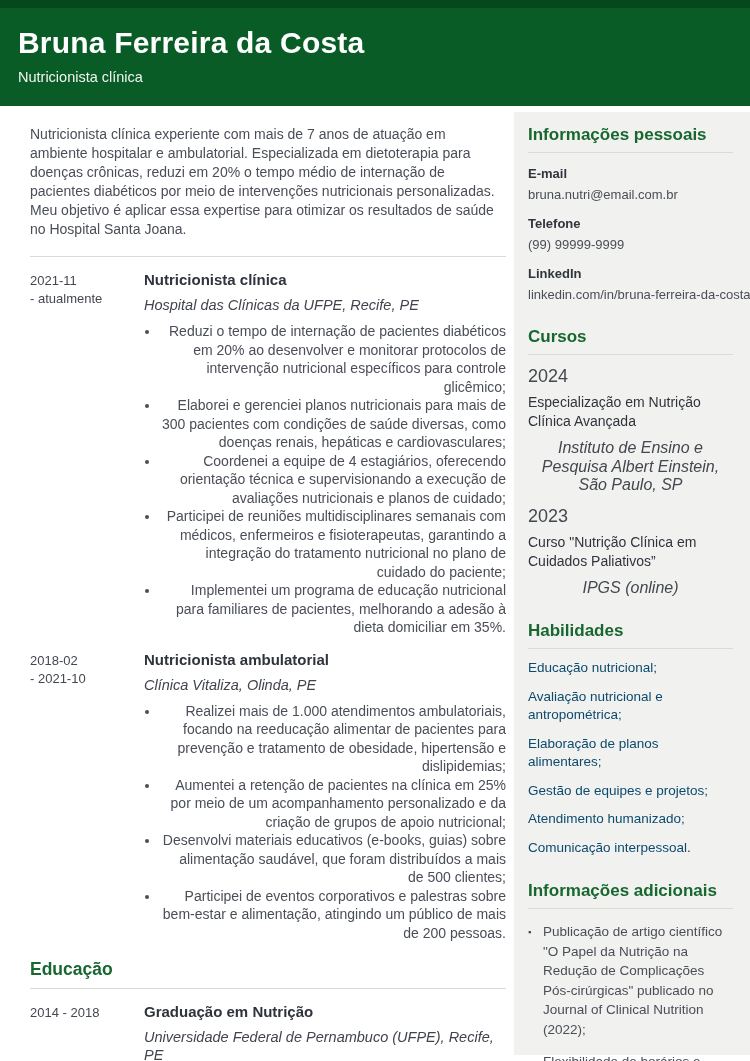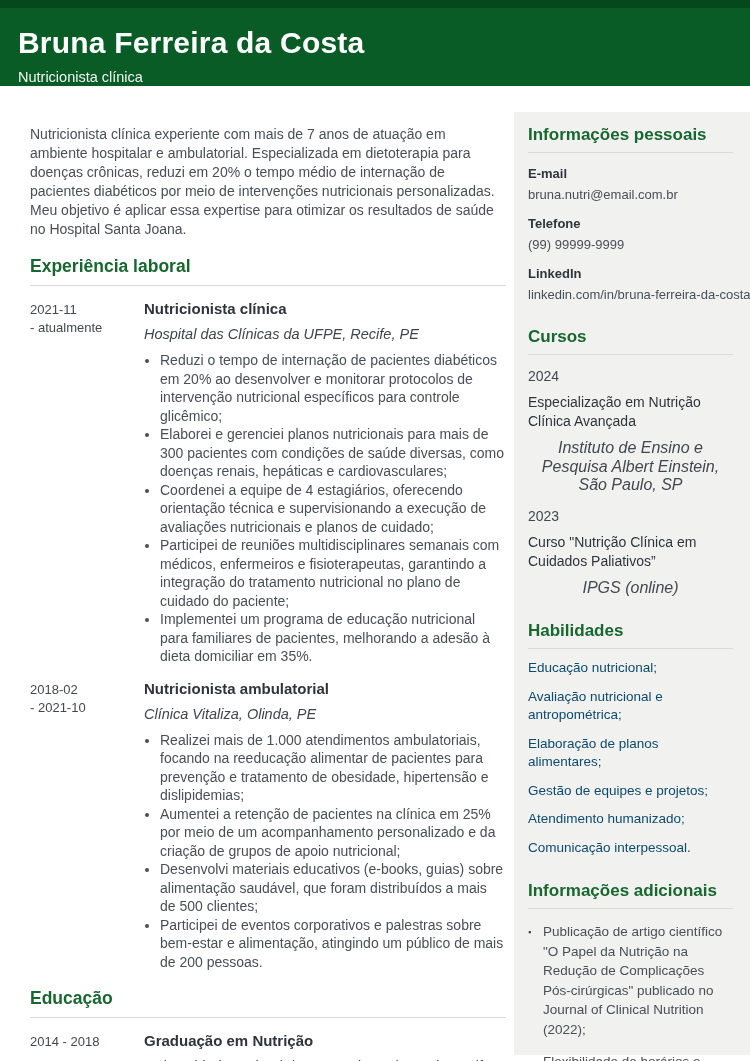--- a/index.html
+++ b/index.html
@@ -4,50 +4,50 @@
 <style>
   html,body{margin:0;padding:0;}
   body{
     width:750px;height:1061px;position:relative;overflow:hidden;
     background:#ffffff;
     font-family:"Liberation Sans", sans-serif;
     -webkit-font-smoothing:antialiased;
   }
   .top-strip{position:absolute;top:0;left:0;width:750px;height:8px;background:#04481c;}
   .header{
-    position:absolute;top:8px;left:0;width:750px;height:78px;
+    position:absolute;top:8px;left:0;width:750px;height:98px;
     background:#0a5c26;box-sizing:border-box;padding:18px 0 0 18px;color:#ffffff;
   }
   .name{margin:0;font-size:30px;font-weight:bold;letter-spacing:.2px;line-height:34px;}
   .subtitle{margin:9px 0 0 0;font-size:14.5px;color:#f0f5f0;font-weight:normal;}
 
   .sidebar-bg{position:absolute;left:514px;top:112px;width:236px;height:943px;background:#f1f1ef;}
 
   
   .main{position:absolute;left:30px;top:125px;width:476px;}
   .summary{margin:0;font-size:14px;line-height:19px;color:#4a4e57;}
   .section{margin-top:17px;}
   .main-h{margin:0 0 8px 0;font-size:17.5px;color:#17672e;font-weight:bold;}
   .rule{border:0;border-top:1px solid #dbdbd9;margin:0;}
   .job,.edu-entry{display:flex;margin-top:13px;gap:29px;}
   .job-dates,.edu-dates{width:85px;flex:none;font-size:13px;color:#43474f;line-height:18px;padding-top:2px;}
   .job-body,.edu-body{flex:1;min-width:0;}
   .job-role,.edu-degree{margin:0;font-size:15px;font-weight:bold;color:#2f333b;line-height:19px;}
   .job-company,.edu-school{margin:7px 0 0 0;font-size:14.5px;font-style:italic;color:#40444c;line-height:18px;}
   .job-bullets{margin:8px 0 0 0;padding:0 0 0 16px;}
-  .job-bullets li{font-size:14px;line-height:18.5px;color:#4a4e57;}
+  .job-bullets li{font-size:14px;line-height:18.5px;color:#4a4e57;text-align:right;}
 
   
   .sidebar{position:absolute;left:528px;top:125px;width:205px;}
   .side-section{margin-top:24px;}
   .side-section:first-child{margin-top:0;}
   .side-h{margin:0 0 7px 0;font-size:17px;color:#17672e;font-weight:bold;line-height:20px;}
   .p-label{margin:12px 0 0 0;font-size:13px;font-weight:bold;color:#30343c;line-height:17px;}
   .p-value{margin:4px 0 0 0;font-size:13px;color:#4a4e57;line-height:17px;white-space:nowrap;}
-  .course-year{margin:13px 0 0 0;font-size:14px;color:#43474f;line-height:17px;}
+  .course-year{margin:13px 0 0 0;font-size:18px;color:#43474f;line-height:17px;}
   .course-name{margin:8px 0 0 0;font-size:14px;font-weight:normal;color:#2f333b;line-height:19px;}
   .course-org{margin:8px 0 0 0;font-size:16px;font-style:italic;color:#43474f;line-height:18.5px;text-align:center;}
   .skill{margin:10px 0 0 0;font-size:13.5px;color:#0c4a6e;line-height:18.5px;}
   .extra-list{margin:8px 0 0 0;padding:0;list-style:none;}
   .extra-list li{
     position:relative;padding-left:15px;margin-top:13px;
     font-size:13.5px;line-height:19.5px;color:#4a4e57;
   }
   .extra-list li::before{
     content:"▪";position:absolute;left:0;top:1px;font-size:9px;line-height:19.5px;color:#3a3e46;
@@ -62,21 +62,20 @@
   <h1 class="name">Bruna Ferreira da Costa</h1>
   <div class="subtitle">Nutricionista clínica</div>
 </div>
 
 <div class="sidebar-bg"></div>
 
 <div class="main">
   <p class="summary">Nutricionista clínica experiente com mais de 7 anos de atuação em ambiente hospitalar e ambulatorial. Especializada em dietoterapia para doenças crônicas, reduzi em 20% o tempo médio de internação de pacientes diabéticos por meio de intervenções nutricionais personalizadas. Meu objetivo é aplicar essa expertise para otimizar os resultados de saúde no Hospital Santa Joana.</p>
 
   <div class="section">
-    <h2 class="main-h">Experiência laboral</h2>
     <hr class="rule">
     <div id="jobs">
         <div class="job">
           <div class="job-dates">
             <div>2021-11</div>
             <div>- atualmente</div>
           </div>
           <div class="job-body">
             <h3 class="job-role">Nutricionista clínica</h3>
             <p class="job-company">Hospital das Clínicas da UFPE, Recife, PE</p>

